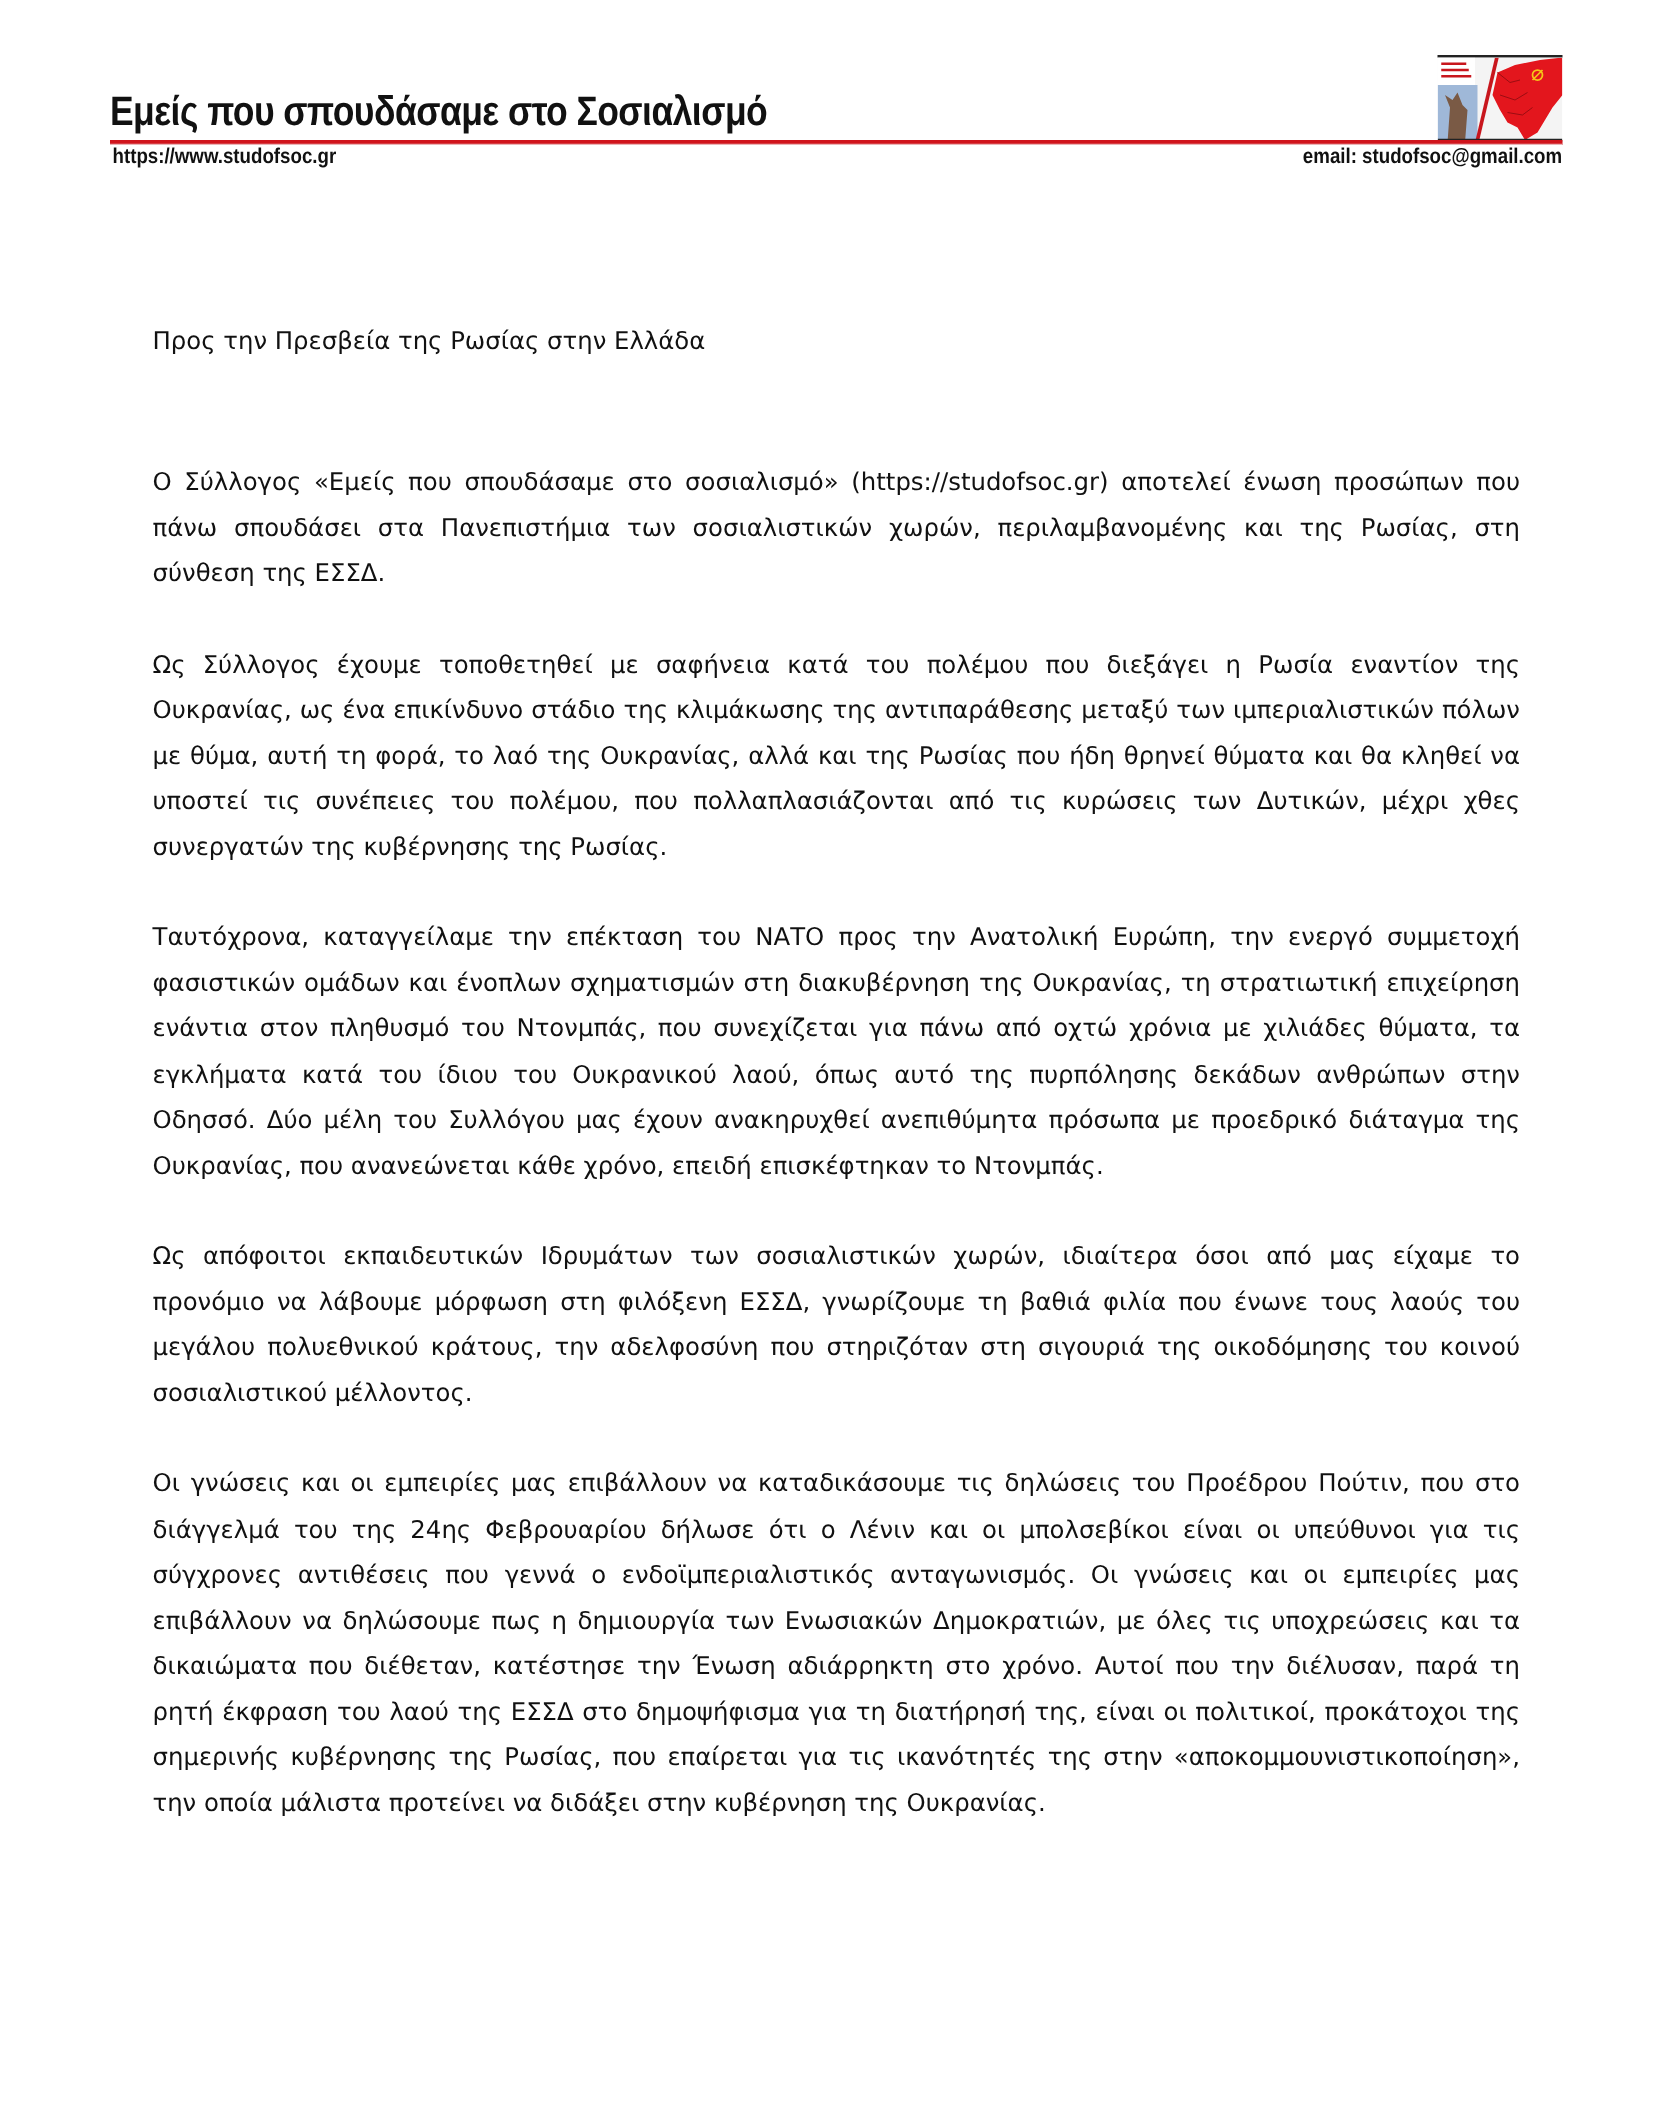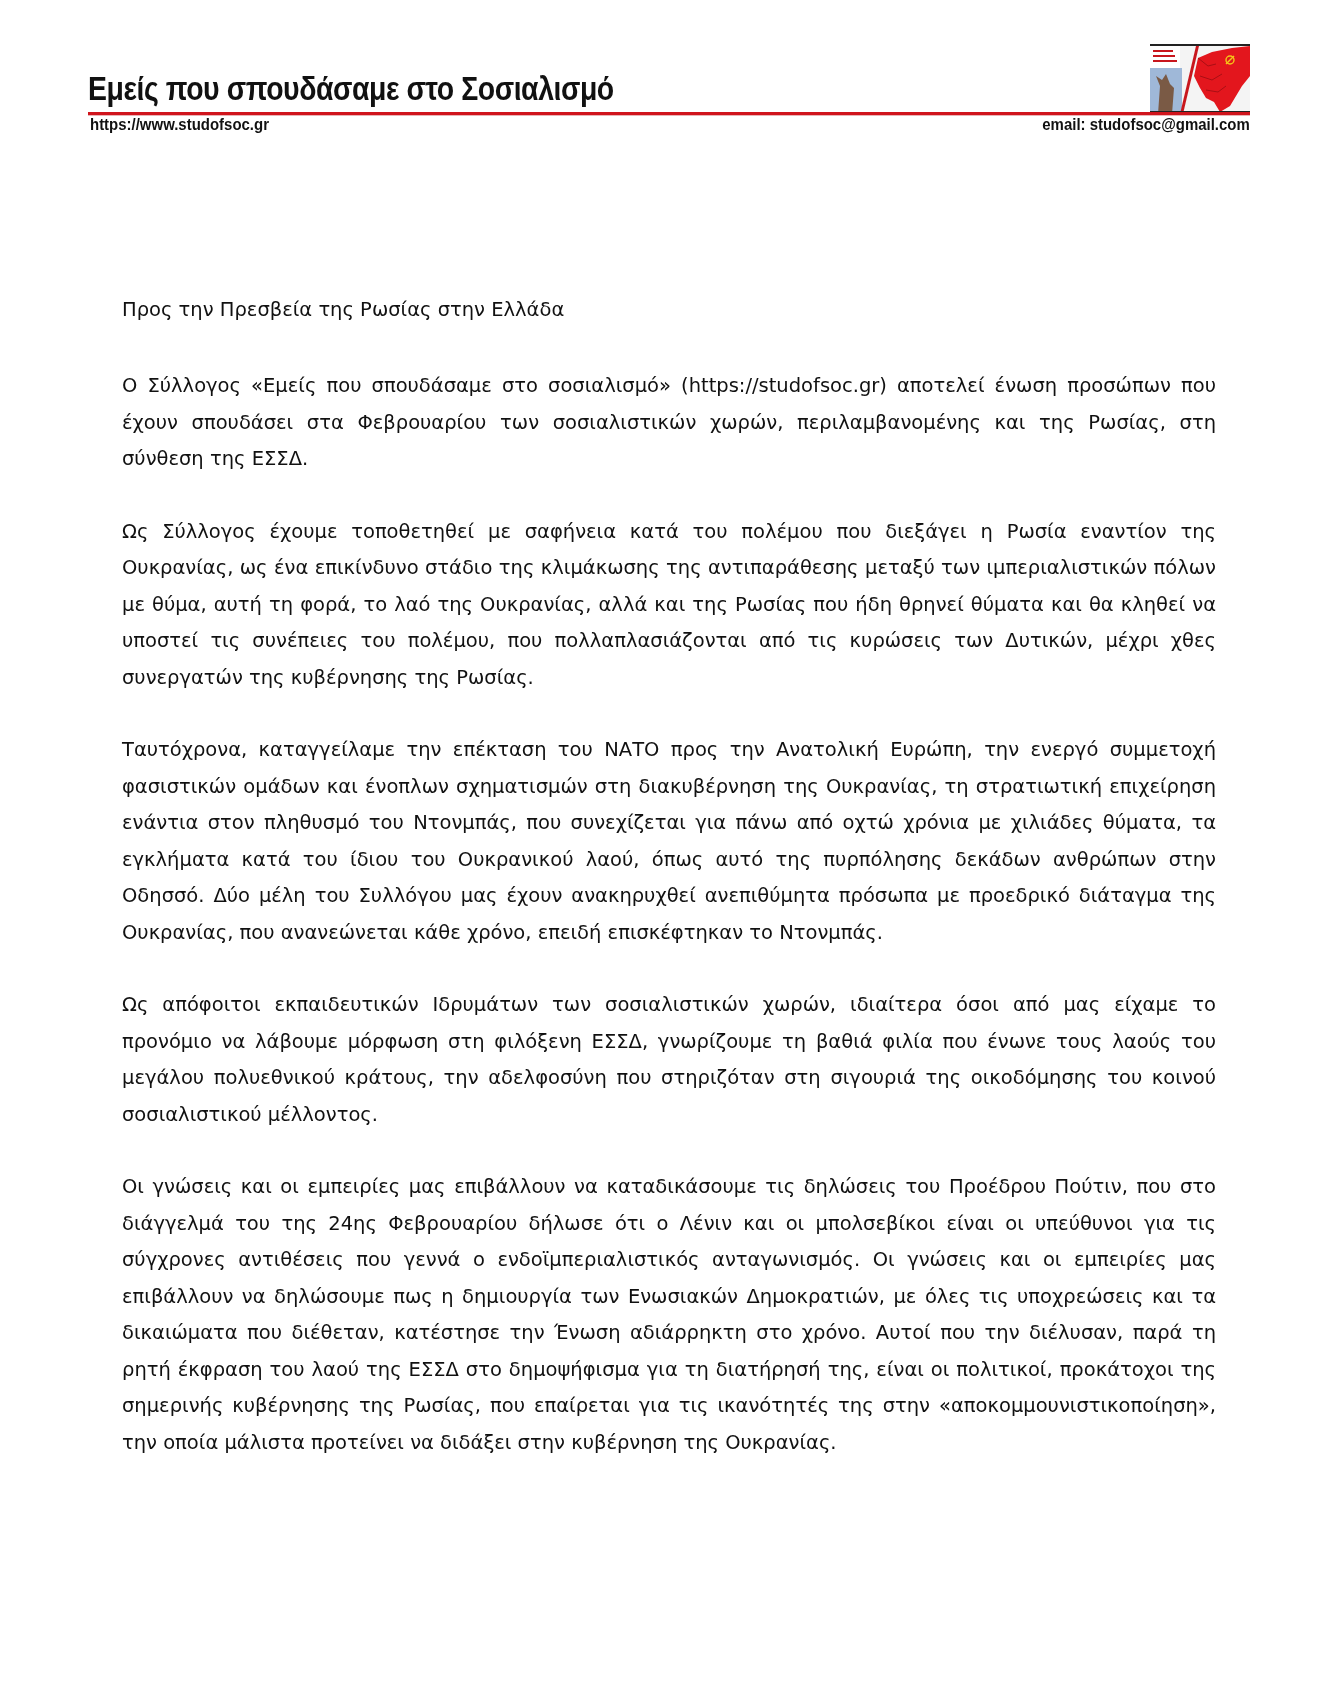--- a/index.html
+++ b/index.html
@@ -24,21 +24,21 @@
   .header-email { right: 91px; transform: scaleX(0.88); transform-origin: right top; }
   .logo {
     position: absolute; left: 1150px; top: 44px; width: 100px; height: 68px;
     background: #ffffff; overflow: hidden; border-top: 2px solid #222;
   }
   .logo svg { display: block; }
   .letter {
     position: absolute; left: 122px; top: 0; width: 1094px;
     font-family: "DejaVu Sans", sans-serif; font-size: 19.5px; line-height: 36.5px; color: #111;
   }
-  .recipient { position: absolute; top: 255px; left: 0; white-space: nowrap; margin-top: 37px; }
+  .recipient { position: absolute; top: 255px; left: 0; white-space: nowrap; }
   .body-paragraphs { position: absolute; top: 368px; left: 0; width: 1094px; }
   .para { margin: 0 0 36px 0; text-align: justify; }
 </style>
 </head>
 <body>
 
 <div>
   <div class="header-title">Εμείς που σπουδάσαμε στο Σοσιαλισμό</div>
 
   <div class="logo">
@@ -60,19 +60,19 @@
   </div>
 
   <div class="header-rule"></div>
   <div class="header-url">https://www.studofsoc.gr</div>
   <div class="header-email">email: studofsoc@gmail.com</div>
 </div>
 
 <div class="letter">
   <div class="recipient">Προς την Πρεσβεία της Ρωσίας στην Ελλάδα</div>
   <div class="body-paragraphs">
-    <p class="para">Ο Σύλλογος «Εμείς που σπουδάσαμε στο σοσιαλισμό» (https://studofsoc.gr) αποτελεί ένωση προσώπων που έχουν σπουδάσει στα Φεβρουαρίου των σοσιαλιστικών χωρών, περιλαμβανομένης και της Ρωσίας, στη σύνθεση της ΕΣΣΔ.</p>
+    <p class="para">Ο Σύλλογος «Εμείς που σπουδάσαμε στο σοσιαλισμό» (https://studofsoc.gr) αποτελεί ένωση προσώπων που πάνω σπουδάσει στα Πανεπιστήμια των σοσιαλιστικών χωρών, περιλαμβανομένης και της Ρωσίας, στη σύνθεση της ΕΣΣΔ.</p>
     <p class="para">Ως Σύλλογος έχουμε τοποθετηθεί με σαφήνεια κατά του πολέμου που διεξάγει η Ρωσία εναντίον της Ουκρανίας, ως ένα επικίνδυνο στάδιο της κλιμάκωσης της αντιπαράθεσης μεταξύ των ιμπεριαλιστικών πόλων με θύμα, αυτή τη φορά, το λαό της Ουκρανίας, αλλά και της Ρωσίας που ήδη θρηνεί θύματα και θα κληθεί να υποστεί τις συνέπειες του πολέμου, που πολλαπλασιάζονται από τις κυρώσεις των Δυτικών, μέχρι χθες συνεργατών της κυβέρνησης της Ρωσίας.</p>
     <p class="para">Ταυτόχρονα, καταγγείλαμε την επέκταση του ΝΑΤΟ προς την Ανατολική Ευρώπη, την ενεργό συμμετοχή φασιστικών ομάδων και ένοπλων σχηματισμών στη διακυβέρνηση της Ουκρανίας, τη στρατιωτική επιχείρηση ενάντια στον πληθυσμό του Ντονμπάς, που συνεχίζεται για πάνω από οχτώ χρόνια με χιλιάδες θύματα, τα εγκλήματα κατά του ίδιου του Ουκρανικού λαού, όπως αυτό της πυρπόλησης δεκάδων ανθρώπων στην Οδησσό. Δύο μέλη του Συλλόγου μας έχουν ανακηρυχθεί ανεπιθύμητα πρόσωπα με προεδρικό διάταγμα της Ουκρανίας, που ανανεώνεται κάθε χρόνο, επειδή επισκέφτηκαν το Ντονμπάς.</p>
     <p class="para">Ως απόφοιτοι εκπαιδευτικών Ιδρυμάτων των σοσιαλιστικών χωρών, ιδιαίτερα όσοι από μας είχαμε το προνόμιο να λάβουμε μόρφωση στη φιλόξενη ΕΣΣΔ, γνωρίζουμε τη βαθιά φιλία που ένωνε τους λαούς του μεγάλου πολυεθνικού κράτους, την αδελφοσύνη που στηριζόταν στη σιγουριά της οικοδόμησης του κοινού σοσιαλιστικού μέλλοντος.</p>
     <p class="para">Οι γνώσεις και οι εμπειρίες μας επιβάλλουν να καταδικάσουμε τις δηλώσεις του Προέδρου Πούτιν, που στο διάγγελμά του της 24ης Φεβρουαρίου δήλωσε ότι ο Λένιν και οι μπολσεβίκοι είναι οι υπεύθυνοι για τις σύγχρονες αντιθέσεις που γεννά ο ενδοϊμπεριαλιστικός ανταγωνισμός. Οι γνώσεις και οι εμπειρίες μας επιβάλλουν να δηλώσουμε πως η δημιουργία των Ενωσιακών Δημοκρατιών, με όλες τις υποχρεώσεις και τα δικαιώματα που διέθεταν, κατέστησε την Ένωση αδιάρρηκτη στο χρόνο. Αυτοί που την διέλυσαν, παρά τη ρητή έκφραση του λαού της ΕΣΣΔ στο δημοψήφισμα για τη διατήρησή της, είναι οι πολιτικοί,  προκάτοχοι της σημερινής κυβέρνησης της Ρωσίας, που επαίρεται για τις ικανότητές της στην «αποκομμουνιστικοποίηση», την οποία μάλιστα προτείνει να διδάξει στην κυβέρνηση της Ουκρανίας.</p>
   </div>
 </div>
 
 </body></html>

